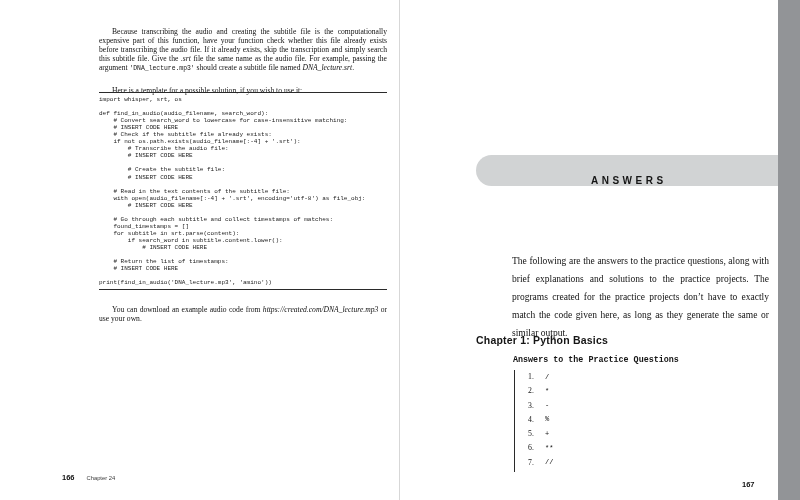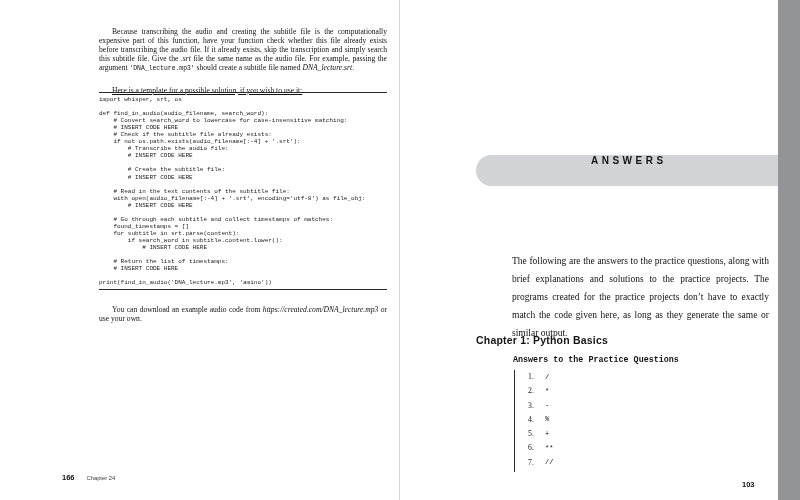--- a/index.html
+++ b/index.html
@@ -26,21 +26,21 @@
     background: #929497;
   }
   
   .l-para {
     position: absolute; left: 99px; width: 288px;
     font-size: 7.6px; line-height: 9.2px;
     text-align: justify;
   }
   .indent { text-indent: 13px; }
   .p1 { top: 19px; }
-  .p2 { top: 78px; text-decoration: underline; }
+  .p2 { top: 78px; }
   .p3 { top: 297px; }
   .inline-code {
     font-family: "Liberation Mono", monospace;
     font-size: 6.4px;
   }
   .ital { font-style: italic; }
   .rule {
     position: absolute; left: 99px; width: 288px; height: 1px;
     background: #2a2a2a;
   }
@@ -62,21 +62,21 @@
     font-weight: bold; font-size: 7.5px; color: #111;
     font-family: "Liberation Sans", sans-serif;
   }
   .chapter-label { font-size: 5.8px; color: #3a3a3a; }
   
   .answers-band {
     position: absolute; left: 476px; top: 155px;
     width: 302px; height: 31px;
     background: #d1d3d4;
     border-radius: 16px 0 0 16px;
-    display: flex; align-items: flex-start; justify-content: center;
+    display: flex; align-items: flex-end; justify-content: center;
     z-index: 2;
   }
   .answers-band span {
     font-family: "Liberation Sans", sans-serif;
     font-weight: bold; font-size: 10px;
     letter-spacing: 3.5px; padding-left: 3.5px;
     color: #161616;
   }
   .r-intro {
     position: absolute; left: 512px; top: 242px; width: 257px;
@@ -199,17 +199,17 @@
         <span class="ans-num">6.</span>
         <span class="ans-val">**</span>
       </div>
       <div class="ans-row">
         <span class="ans-num">7.</span>
         <span class="ans-val">//</span>
       </div>
     </div>
 
     <div class="r-footer">
-      <span class="folio">103</span>
+      <span class="folio">167</span>
     </div>
   </div>
 
 </div>
 
 </body></html>

